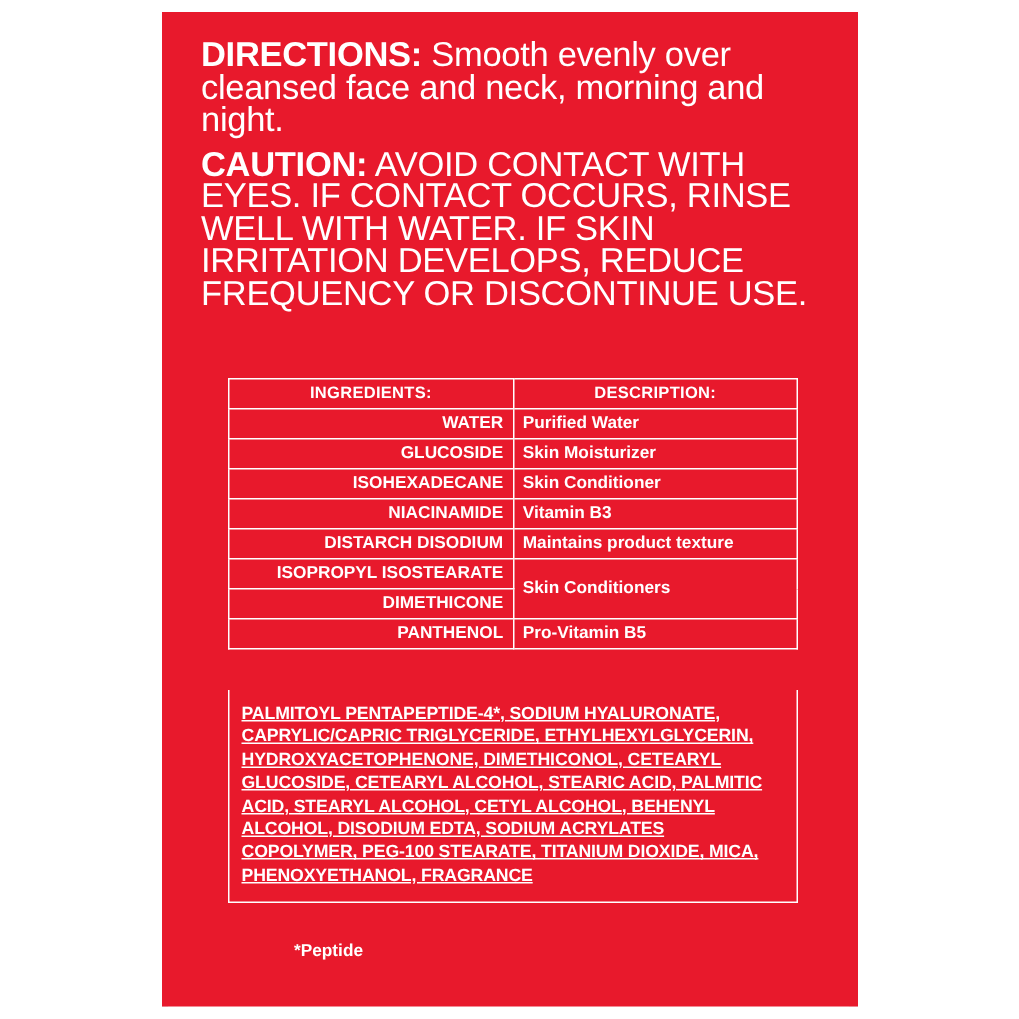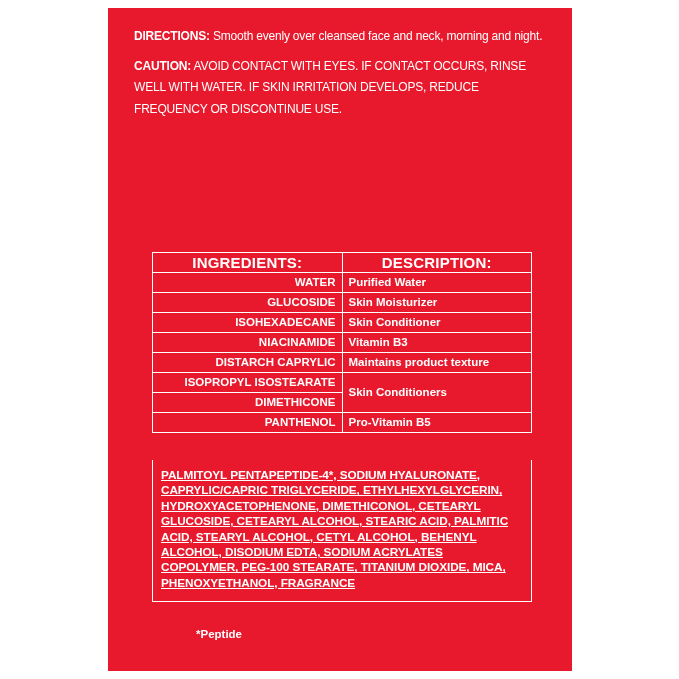--- a/index.html
+++ b/index.html
@@ -40,21 +40,21 @@
     height: 663px;
     background: rgba(0,0,0,0.10);
   }
   .text-block {
     position: absolute;
     left: 26px;
     top: 18px;
     width: 412px;
   }
   .para {
-    font-size: 12px;
+    font-size: 23px;
     line-height: 21.5px;
     letter-spacing: -0.2px;
     margin-bottom: 8px;
     font-weight: normal;
   }
   .para .heading {
     font-weight: bold;
   }
   .para.caution {
     text-transform: uppercase;
@@ -74,21 +74,21 @@
   table.ingredients td, table.ingredients th {
     border: 1.5px solid #ffffff;
     color: #ffffff;
     font-size: 11.5px;
     font-weight: bold;
     padding: 3px 6px;
     line-height: 13px;
   }
   table.ingredients th {
     text-align: center;
-    font-size: 15px;
+    font-size: 11px;
     letter-spacing: 0.2px;
   }
   td.ing-name {
     text-align: right;
     width: 196px;
   }
   td.ing-desc {
     text-align: left;
   }
   .free-text-box {
@@ -152,21 +152,21 @@
       </tr>
       <tr>
         <td class="ing-name">ISOHEXADECANE</td>
         <td class="ing-desc">Skin Conditioner</td>
       </tr>
       <tr>
         <td class="ing-name">NIACINAMIDE</td>
         <td class="ing-desc">Vitamin B3</td>
       </tr>
       <tr>
-        <td class="ing-name">DISTARCH CAPRYLIC</td>
+        <td class="ing-name">DISTARCH DISODIUM</td>
         <td class="ing-desc">Maintains product texture</td>
       </tr>
       <tr>
         <td class="ing-name">ISOPROPYL ISOSTEARATE</td>
         <td class="ing-desc" rowspan="2">Skin Conditioners</td>
       </tr>
       <tr>
         <td class="ing-name">DIMETHICONE</td>
       </tr>
       <tr>

